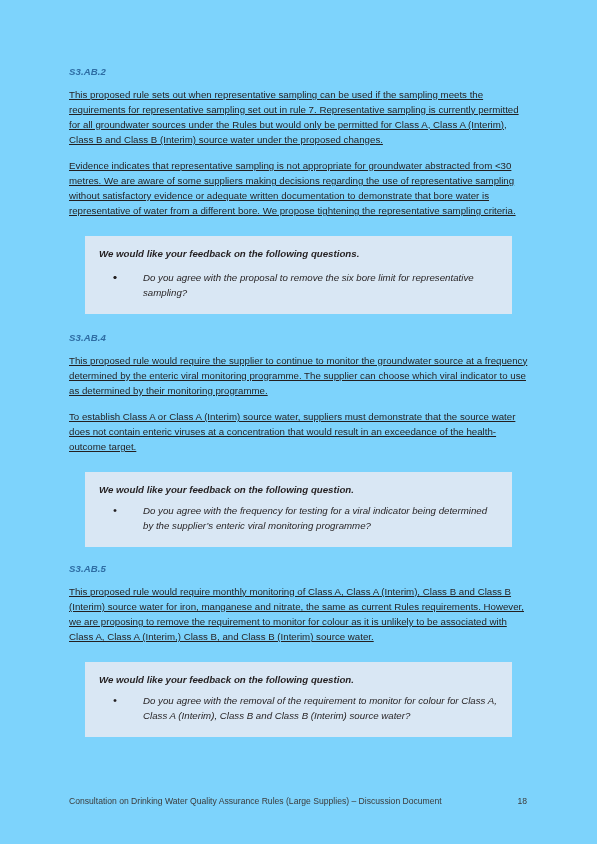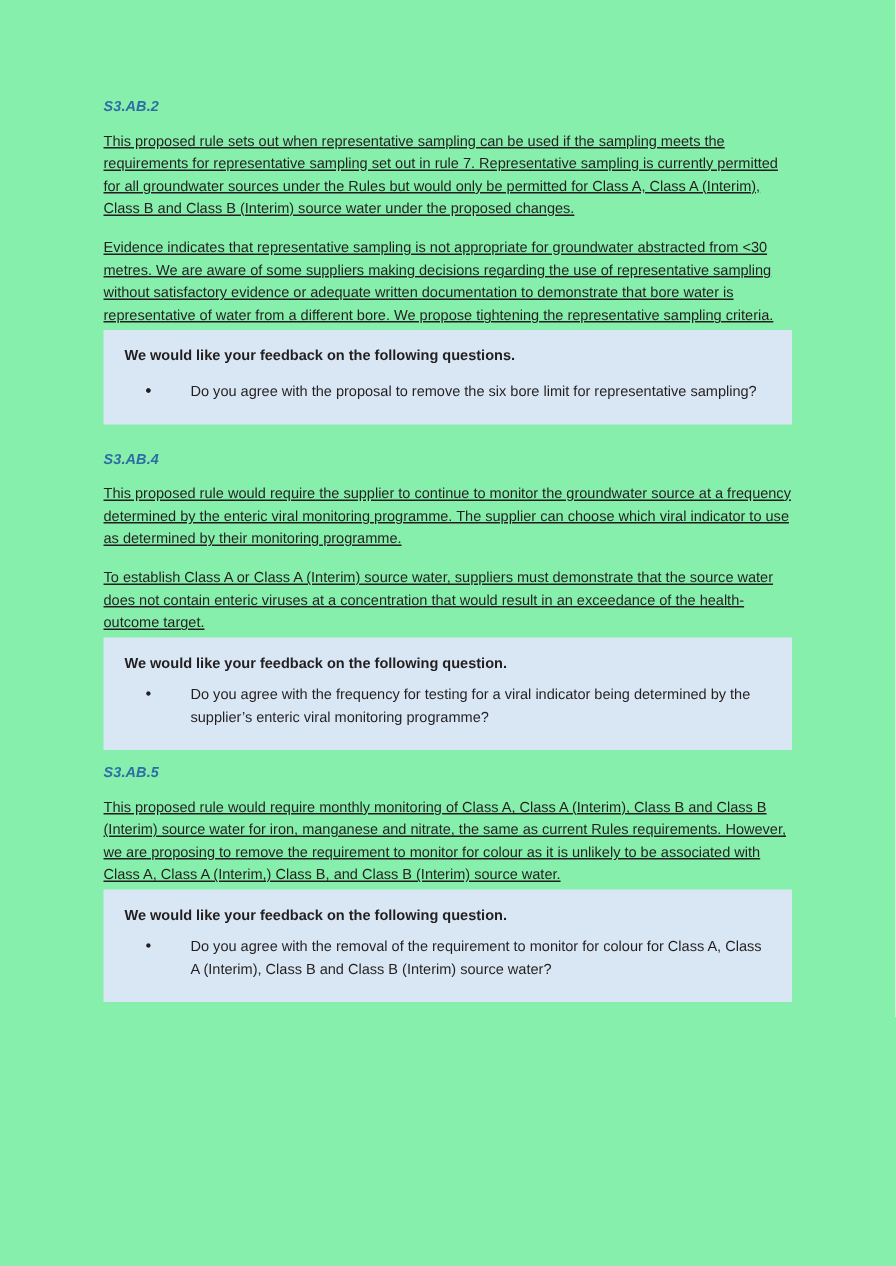--- a/index.html
+++ b/index.html
@@ -13,21 +13,21 @@
     position: relative;
     font-family: "Liberation Sans", sans-serif;
     color: #231f20;
     -webkit-font-smoothing: antialiased;
   }
   .page {
     position: absolute;
     left: 0; top: 0;
     width: 597px;
     height: 844px;
-    background: #86efac;
+    background: #7dd3fc;
     overflow: hidden;
   }
   .content {
     position: absolute;
     left: 69px;
     top: 66px;
     width: 459px;
   }
   .rule-heading {
     font-size: 9.6px;
@@ -43,23 +43,24 @@
     line-height: 15.1px;
     margin: 0 0 11px 0;
     text-align: left;
     color: #231f20;
     text-decoration: underline;
   }
   p.body-text:last-child { margin-bottom: 0; }
 
   .feedback-box {
     background: #d9e7f4;
-    margin: 0;
+    margin: 16px;
     padding: 11px 14px 14px 14px;
     box-sizing: border-box;
+    font-style: italic;
   }
   .feedback-title {
     font-size: 9.7px;
     font-weight: bold;
     line-height: 14px;
     margin: 0 0 6px 0;
     color: #231f20;
   }
   ul.q-list {
     list-style: none;
@@ -161,14 +162,18 @@
       <ul class="q-list">
         <li>
           <span class="bullet">•</span>
           <span>Do you agree with the removal of the requirement to monitor for colour for Class A, Class A (Interim), Class B and Class B (Interim) source water?</span>
         </li>
       </ul>
     </div>
 
   </div>
 
+  <div class="footer">
+    <span class="footer-text">Consultation on Drinking Water Quality Assurance Rules (Large Supplies) – Discussion Document</span>
+    <span class="footer-page">18</span>
+  </div>
 
 </div>
 
 </body></html>

